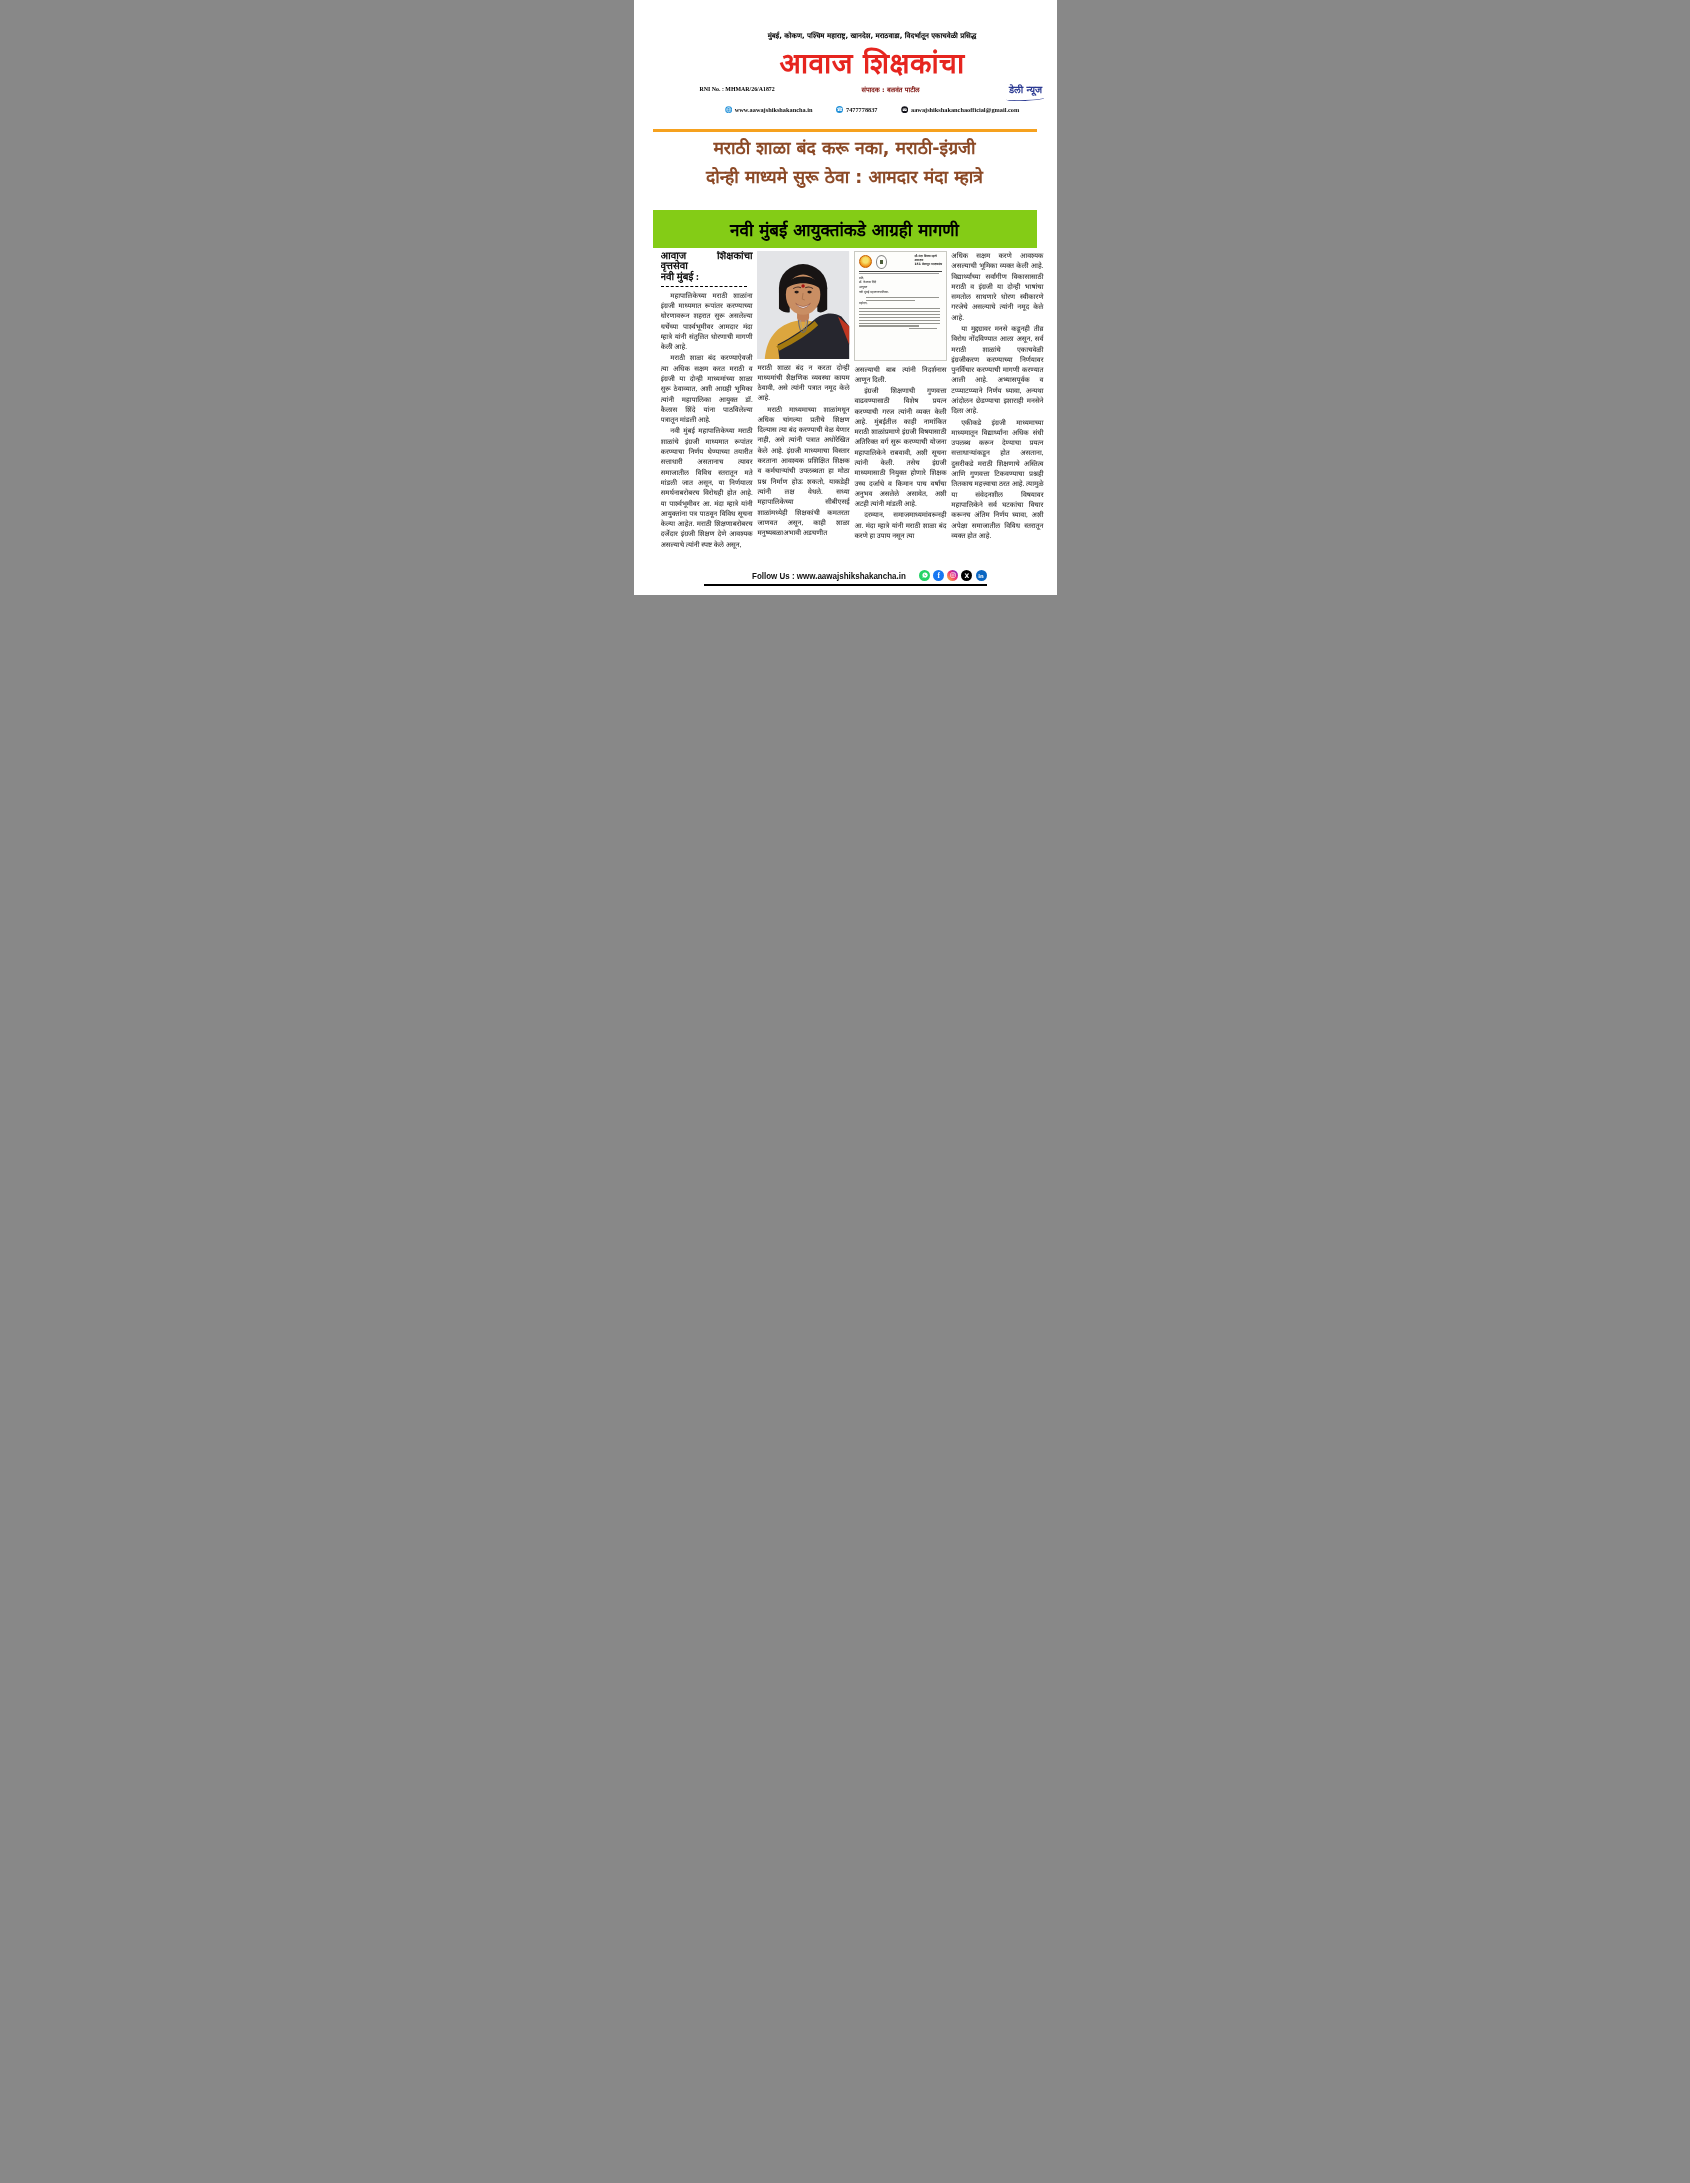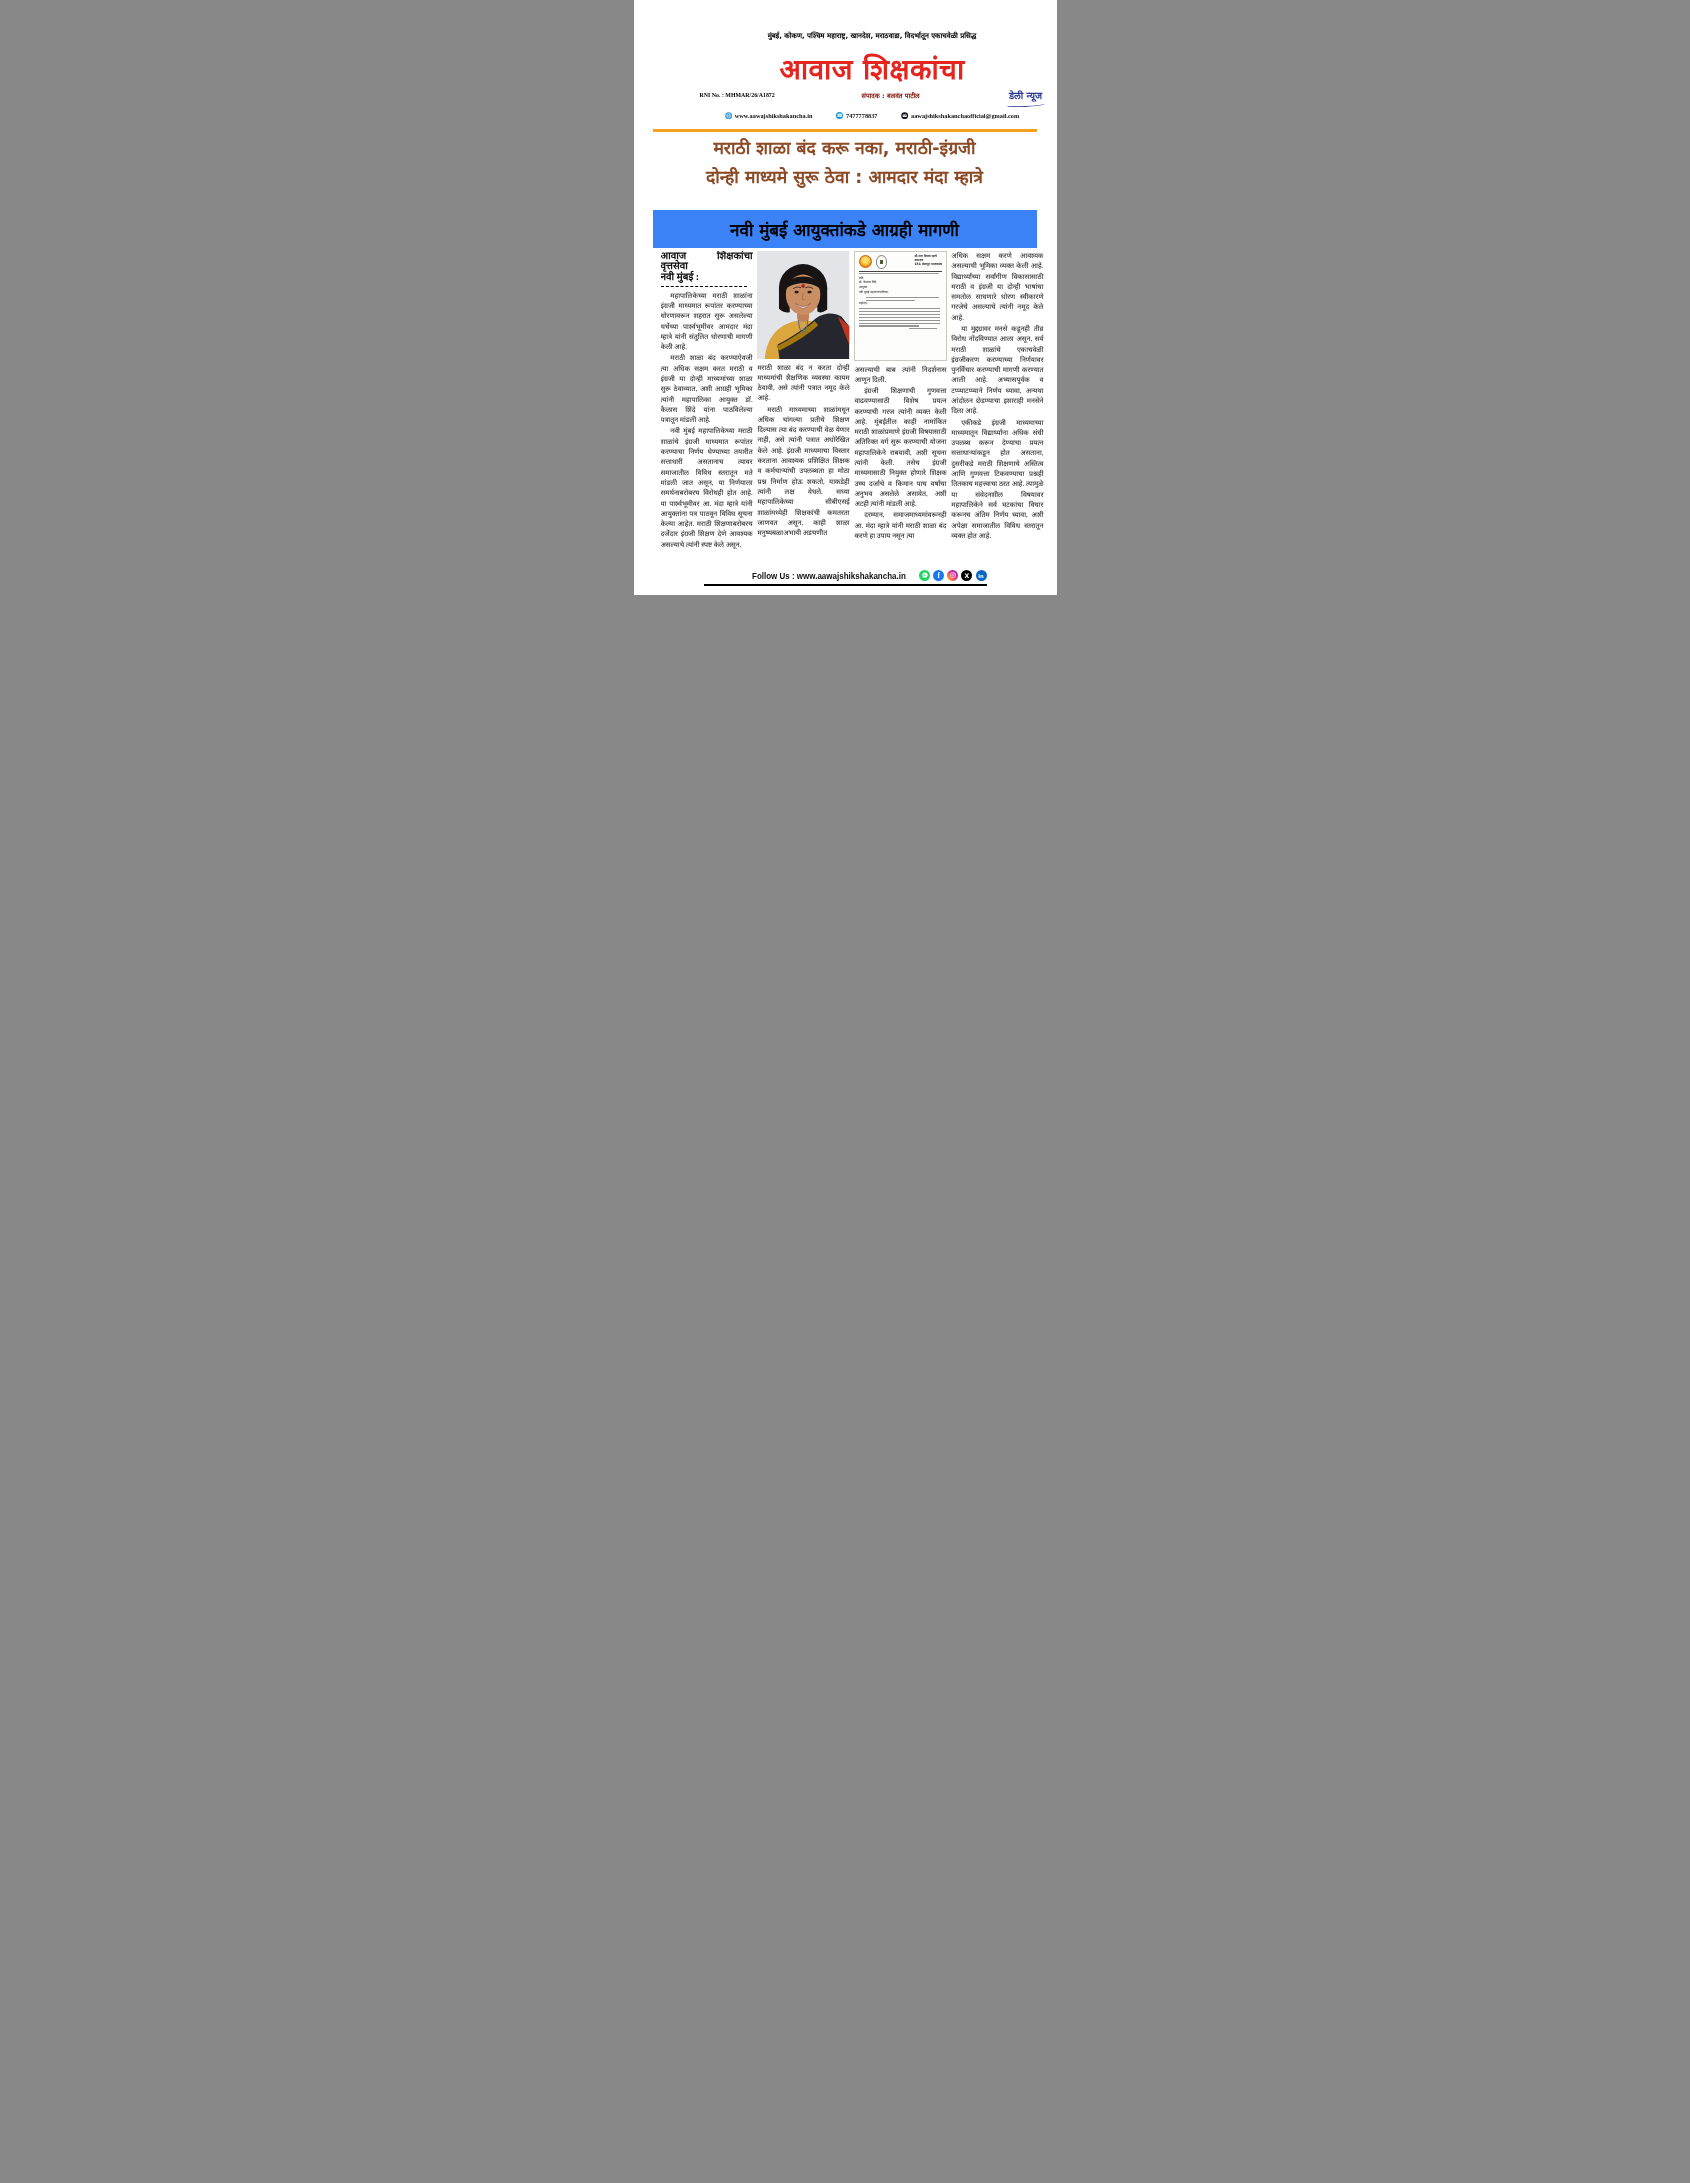--- a/index.html
+++ b/index.html
@@ -3,21 +3,21 @@
 <meta charset="utf-8">
 <style>
   html,body{margin:0;padding:0;background:#888;}
   .page{position:relative;width:423px;height:595px;background:#ffffff;margin:0 auto;
         font-family:"Liberation Serif","DejaVu Serif",serif;color:#111;overflow:hidden;}
 
   
   .hdr{position:absolute;top:0;left:0;width:100%;text-align:center;padding-left:27px;}
   .tagline{margin-top:31px;font-size:7px;font-weight:bold;color:#000;
            font-family:"DejaVu Sans","Liberation Sans",sans-serif;}
-  .masthead{margin:14px 0 0 0;font-size:28px;line-height:31px;font-weight:bold;color:#e6251f;
+  .masthead{margin:8px 0 0 0;font-size:28px;line-height:31px;font-weight:bold;color:#e6251f;
             font-family:"DejaVu Sans","Liberation Sans",sans-serif;letter-spacing:0.4px;}
   .meta-row{width:345px;margin:4.4px auto 0 auto;display:flex;align-items:flex-start;
             justify-content:space-between;}
   .rni{font-size:5.9px;font-weight:bold;color:#000;padding-top:2.6px;}
   .editor{font-size:6.5px;font-weight:bold;color:#7e110c;
           font-family:"DejaVu Sans","Liberation Sans",sans-serif;padding-top:1.7px;}
   .edition{font-size:9.6px;font-weight:bold;color:#2b3a92;
            font-family:"DejaVu Sans","Liberation Sans",sans-serif;}
   .edition-swoosh{width:38px;height:3.5px;border-bottom:1.3px solid #2b3a92;border-radius:50%;
                   margin:0 auto;transform:rotate(-2deg);}
@@ -27,21 +27,21 @@
   .cicon{width:7.4px;height:7.4px;border-radius:50%;display:inline-flex;align-items:center;
          justify-content:center;flex:0 0 auto;}
   .cicon svg{display:block;}
   .cicon.phone{background:#1c8ed8;color:#fff;font-size:4.8px;
                font-family:"DejaVu Sans",sans-serif;}
   
   .orange-rule{position:absolute;top:129px;left:19px;width:384px;height:2.6px;background:#f6a11e;}
   .headline{position:absolute;top:134px;left:19px;width:384px;text-align:center;
             font-family:"DejaVu Sans","Liberation Sans",sans-serif;}
   .headline h2{margin:0;font-size:17.5px;line-height:29px;font-weight:bold;color:#8c4a27;}
-  .kicker-band{position:absolute;top:210px;left:19px;width:384px;height:38px;background:#3b82f6;
+  .kicker-band{position:absolute;top:210px;left:19px;width:384px;height:38px;background:#84cc16;
                display:flex;align-items:center;justify-content:center;}
   .kicker-band h3{margin:0;font-size:17px;font-weight:bold;color:#000;
                   font-family:"DejaVu Sans","Liberation Sans",sans-serif;}
 
   
   .columns{position:absolute;top:251px;left:27px;width:383px;height:313px;display:grid;
            grid-template-columns:repeat(4,1fr);column-gap:4.8px;}
   .col{overflow:hidden;font-size:7px;line-height:10.3px;text-align:justify;}
   .col p{margin:0 0 0.9px 0;}
   .col p.indent{text-indent:1.4em;}

